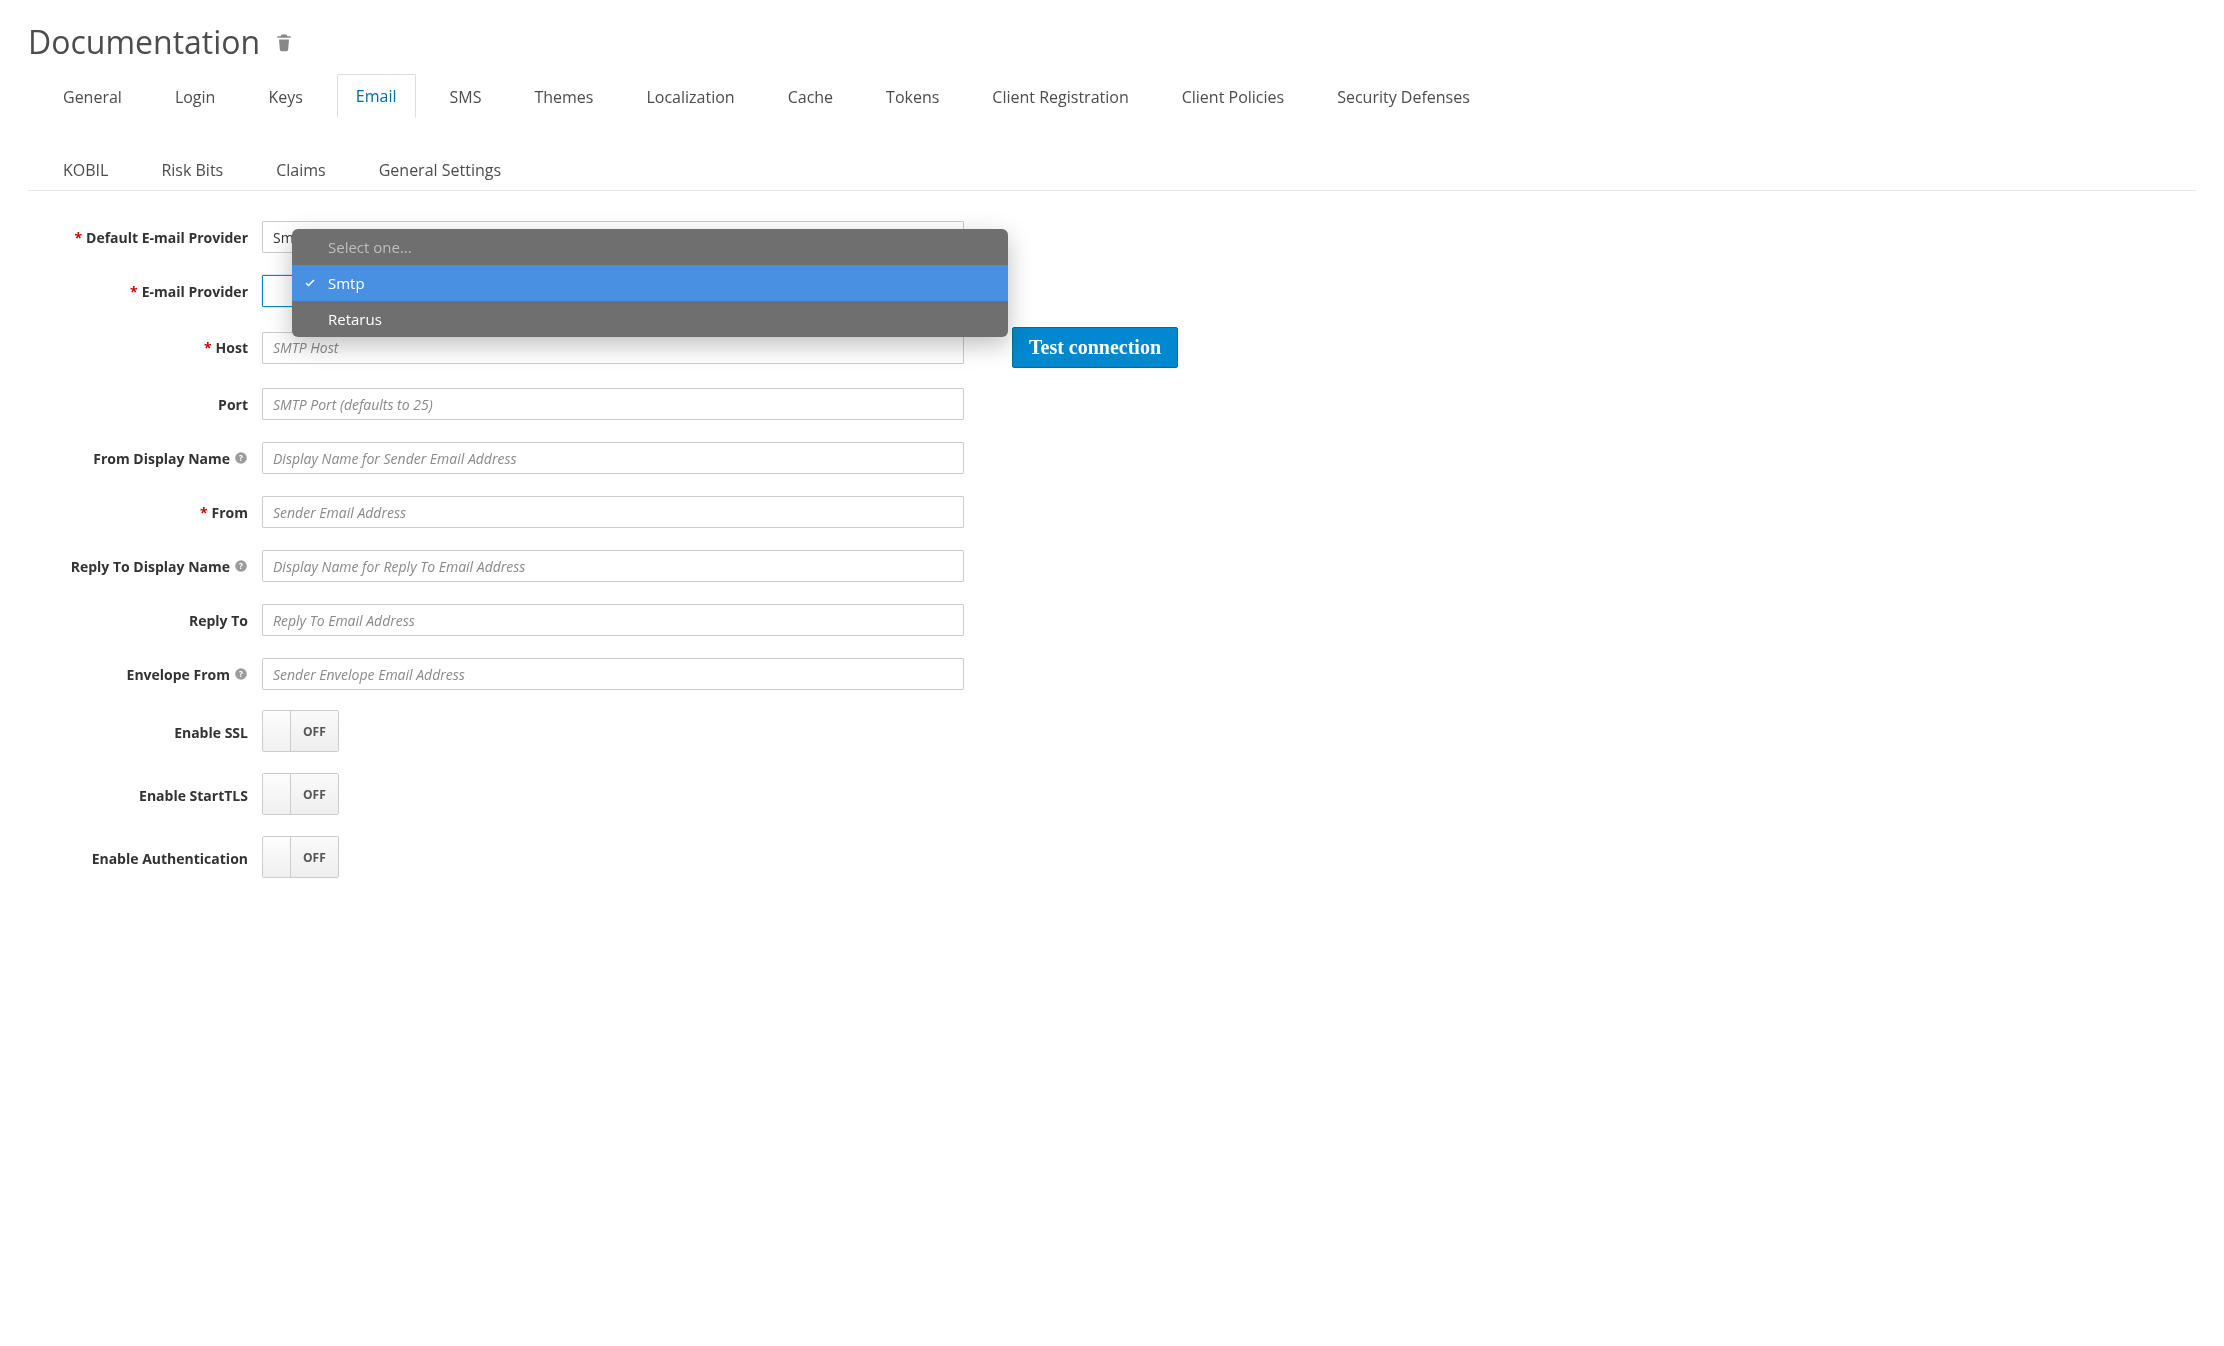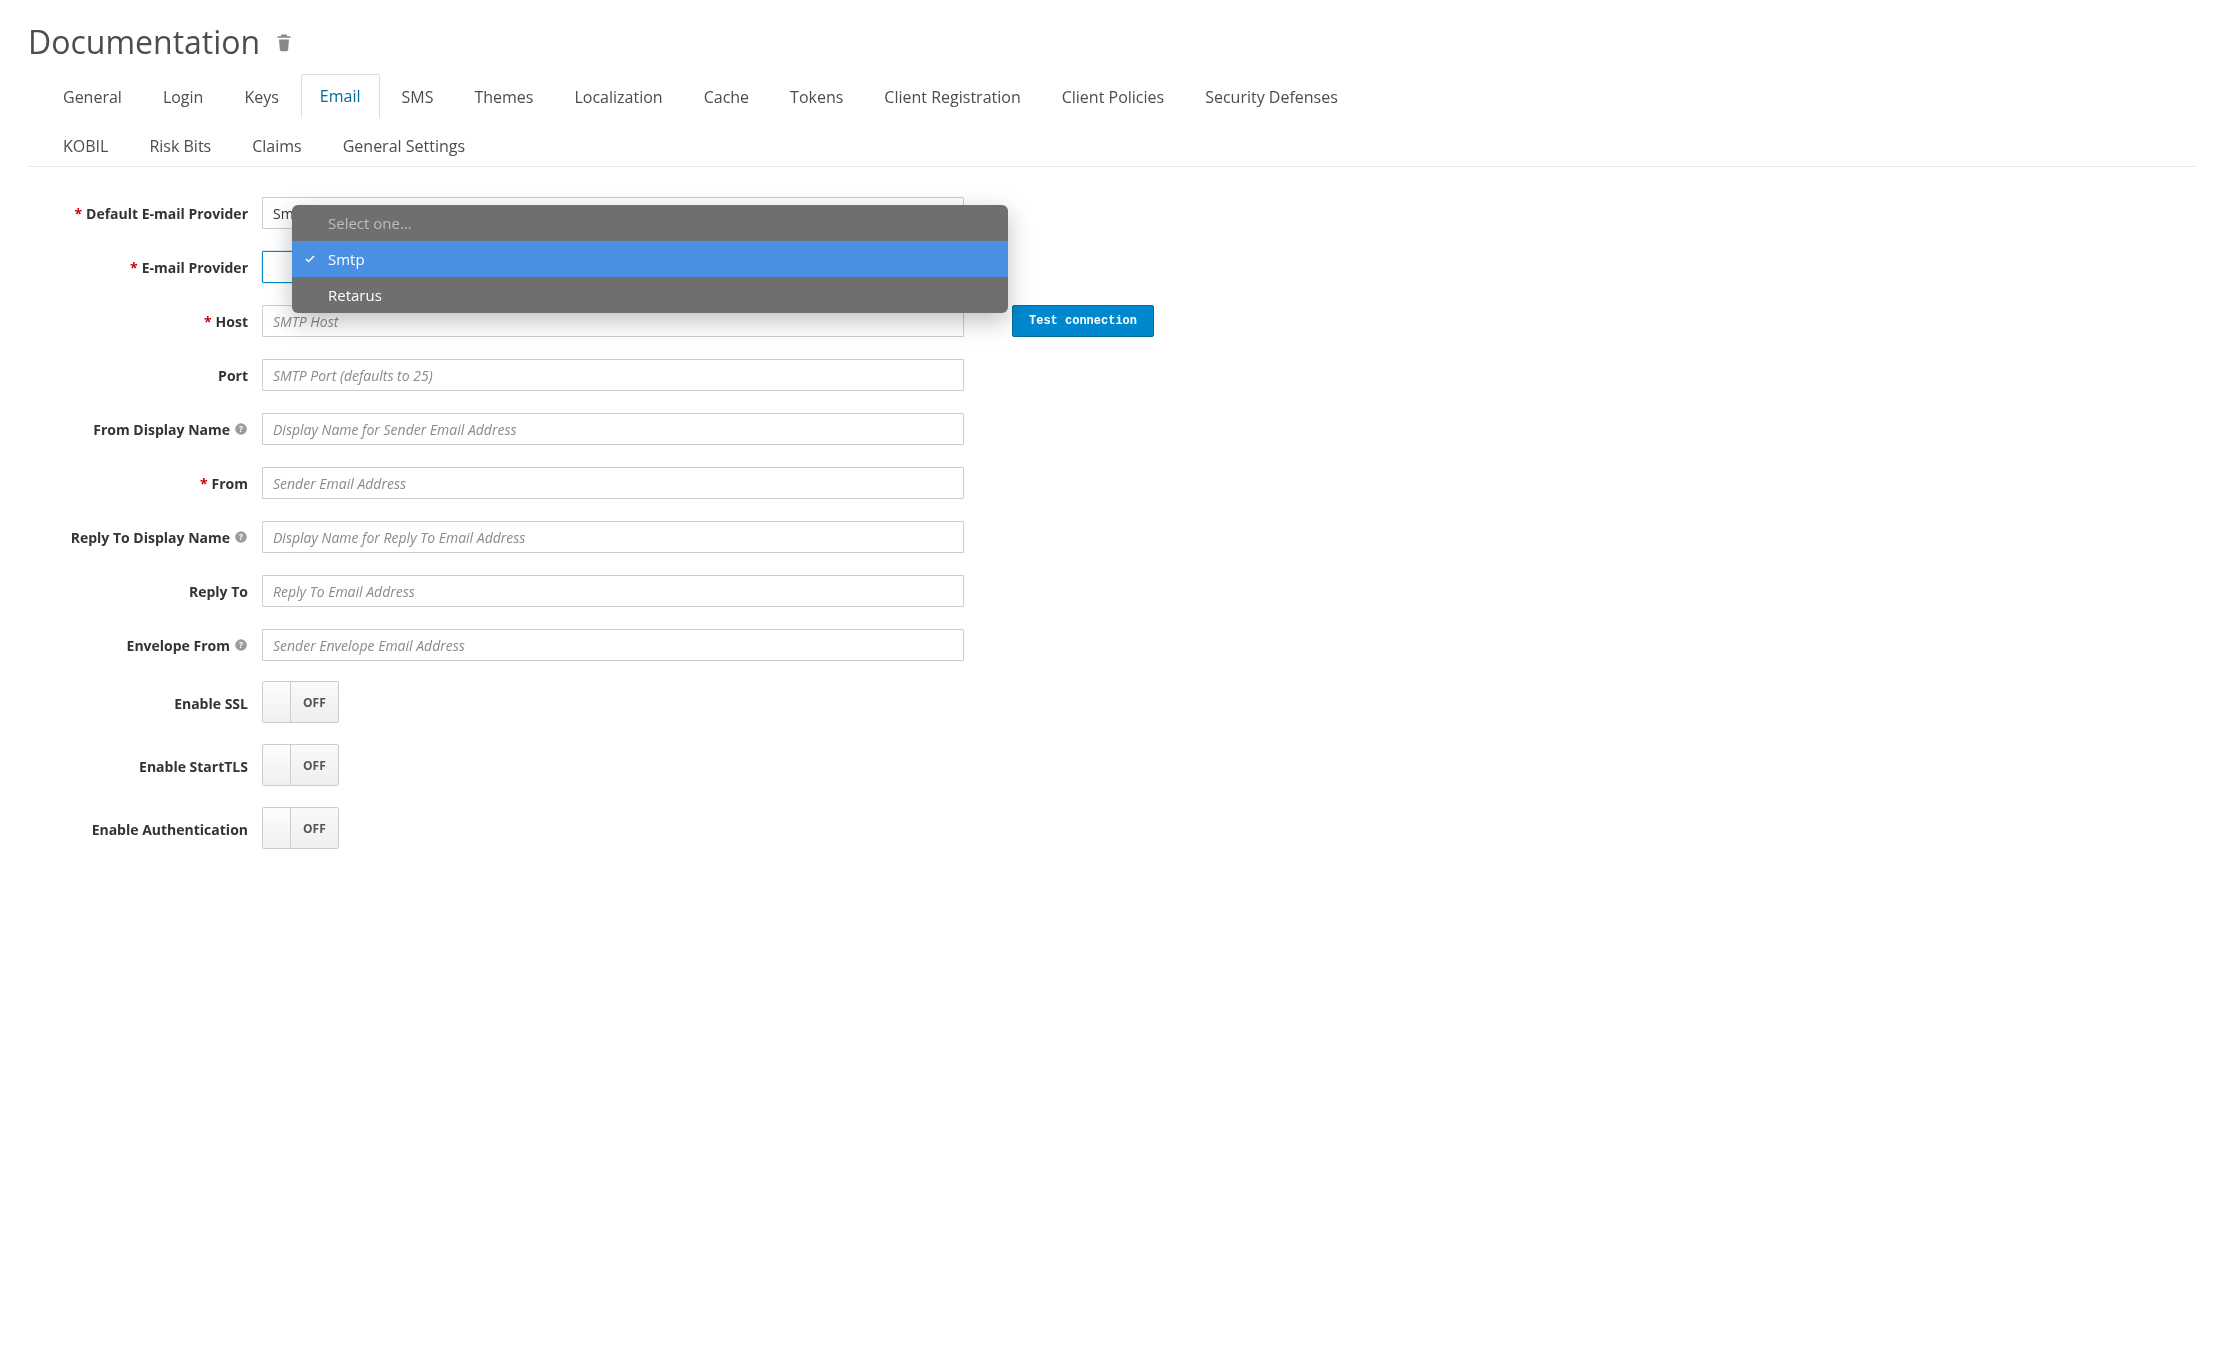--- a/index.html
+++ b/index.html
@@ -29,21 +29,21 @@
   display: inline-block;
   color: #888;
   cursor: pointer;
 }
 .tabs {
   display: flex;
   flex-wrap: wrap;
   align-items: center;
   border-bottom: 1px solid #e6e6e6;
   padding-left: 16px;
-  gap: 3px;
+  gap: 15px;
 }
 .tab {
   padding: 10px 18px;
   font-size: 16px;
   color: #4d4d4d;
   cursor: pointer;
   border: 1px solid transparent;
   border-bottom: none;
   position: relative;
   top: 1px;
@@ -125,27 +125,27 @@
   pointer-events: none;
   color: #555;
 }
 .select-blue {
   border-color: #0088ce;
   box-shadow: 0 0 0 1px rgba(0,136,206,0.15);
 }
 .btn {
   display: inline-block;
   padding: 6px 14px;
-  font-size: 12px;
+  font-size: 20px;
   border: 1px solid #ccc;
   background: #fff;
   color: #4d4d4d;
   border-radius: 2px;
   cursor: pointer;
-  font-family: Liberation Mono, monospace;
+  font-family: Liberation Serif, serif;
 }
 .btn-primary {
   background: #0088ce;
   border-color: #006e9c;
   color: #fff;
   font-weight: 600;
   padding: 8px 16px;
 }
 .toggle {
   display: inline-flex;

